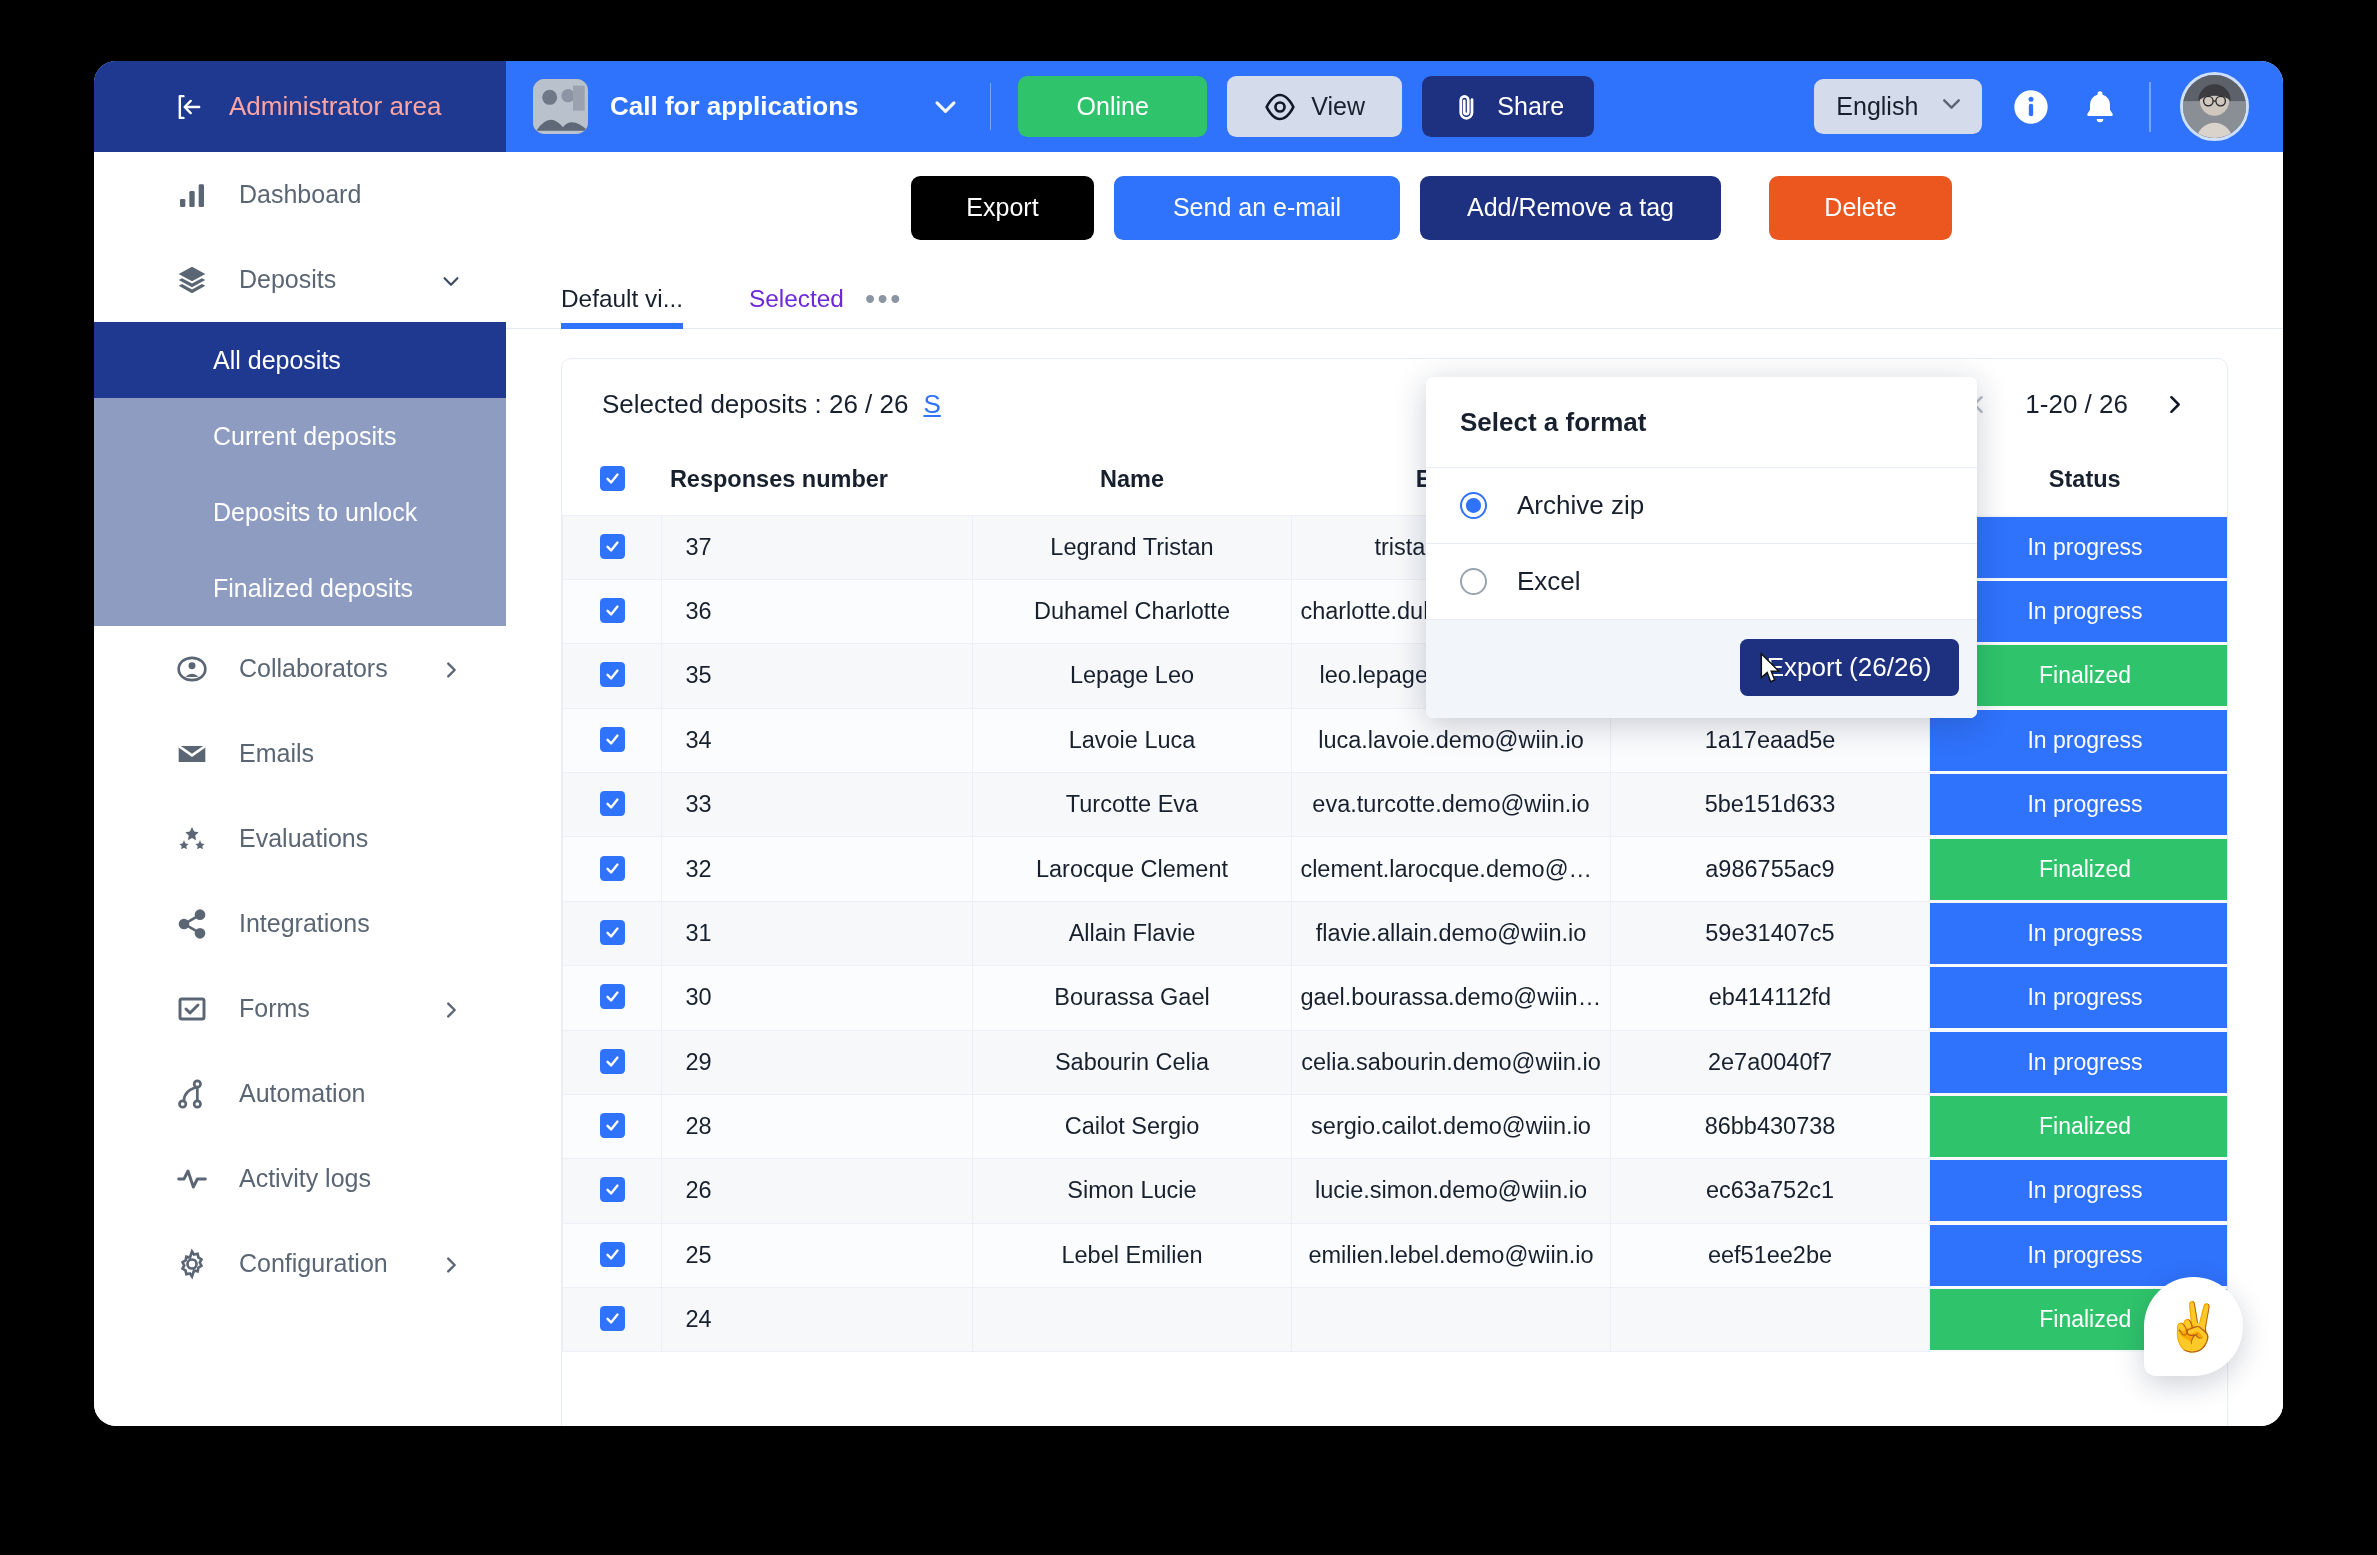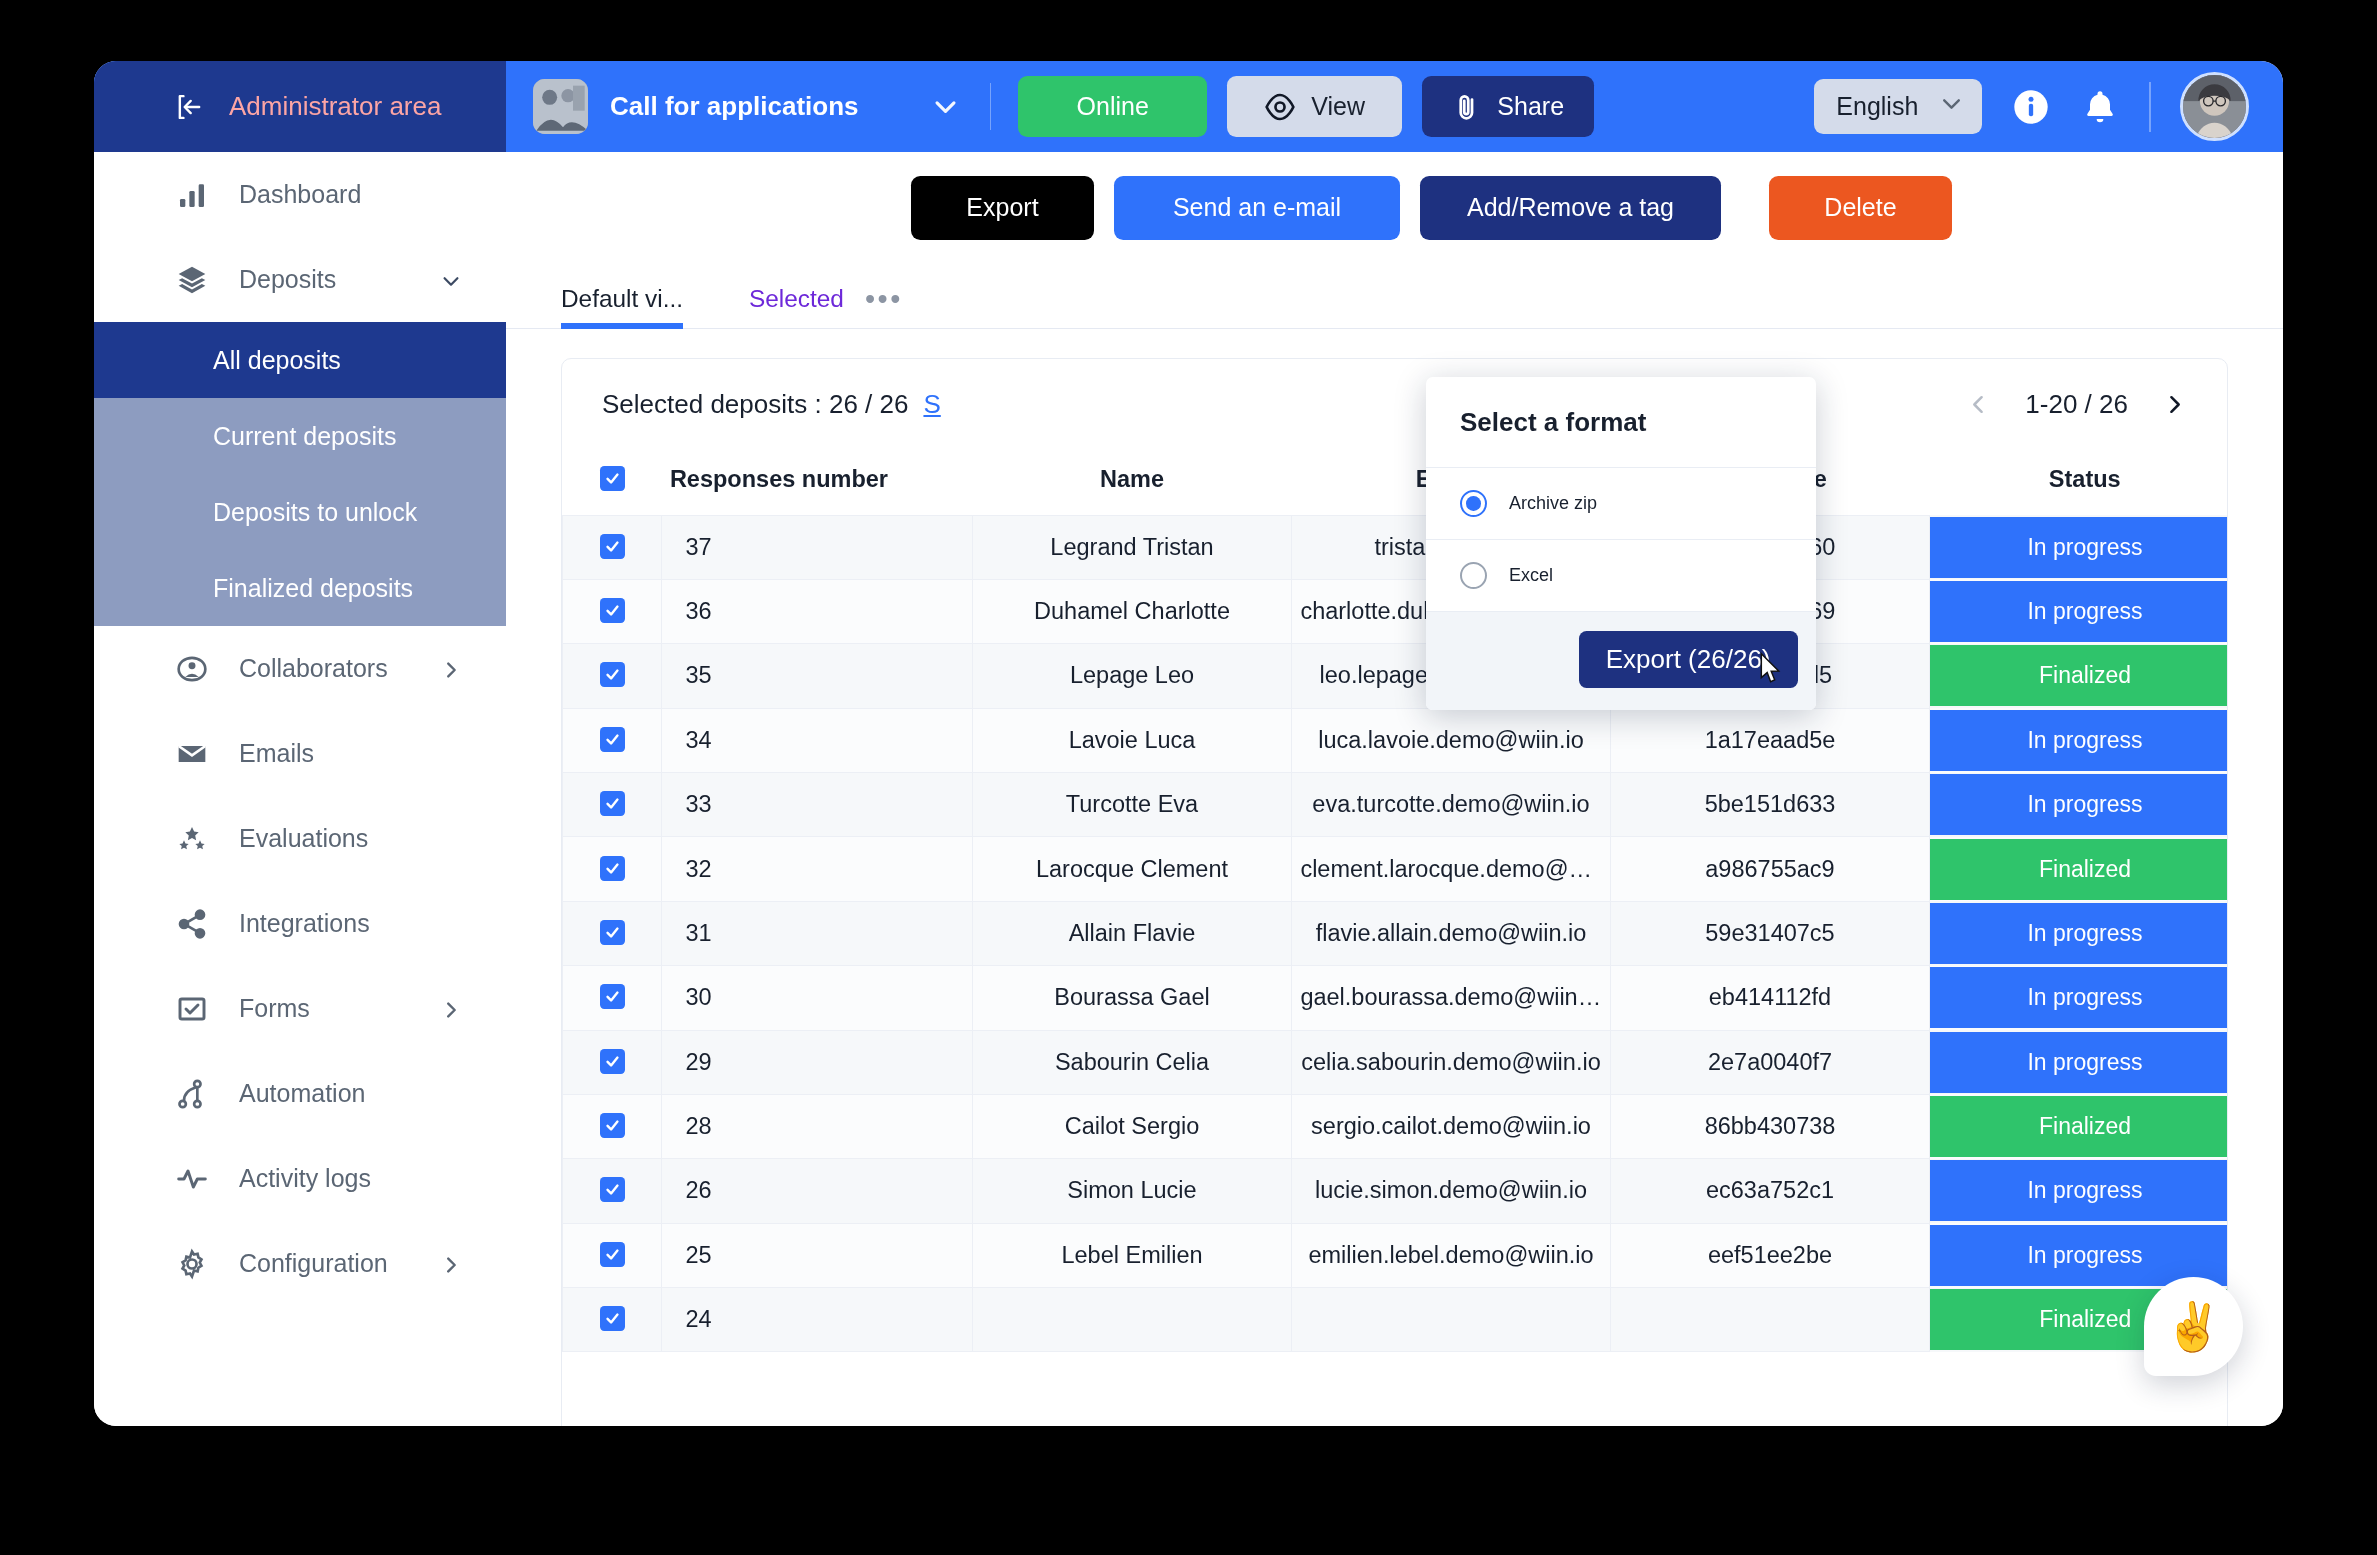--- a/index.html
+++ b/index.html
@@ -141,30 +141,30 @@
   td.c-stat { padding:0; border:0; }
   .badge {
     display:flex; align-items:center; justify-content:center;
     height:61px; margin:1.7px 0; color:#fff; font-size:23px;
   }
   .badge.progress { background:#2f72fb; }
   .badge.finalized { background:#2fc46b; }
 
   
   .dropdown {
-    position:absolute; left:920px; top:225px; width:390px;
+    position:absolute; left:920px; top:225px; width:551px;
     background:#fff; border-radius:6.7px; box-shadow:0 6.7px 32px rgba(20,30,60,.22);
     overflow:hidden; z-index:40;
   }
   .dd-title { font-size:26px; font-weight:bold; color:#18202e; padding:30px 34px 29px 34px; }
   .dd-opt { display:flex; align-items:center; gap:22px; padding:22px 34px; border-top:0.8px solid #e9edf4; cursor:pointer; }
   .radio { width:27px; height:27px; border-radius:50%; border:2.5px solid #9aa4b2; flex:none; position:relative; }
   .radio.on { border-color:#2f72fb; }
   .radio.on::after{ content:""; position:absolute; inset:4.2px; border-radius:50%; background:#2f72fb; }
-  .dd-opt-label { font-size:18px; color:#18202e; }
+  .dd-opt-label { font-size:26px; color:#18202e;margin-left:8px; }
   .dd-foot { background:#f2f5f9; border-top:0.8px solid #e9edf4; padding:18.5px 18.5px 22px 18.5px; display:flex; justify-content:flex-end; }
   .dd-export-btn {
     background:#1e3180; color:#fff; border:0; border-radius:7.6px;
     font-size:26px; font-family:inherit; height:57px; padding:0 27px; cursor:pointer;
   }
   .cursor { position:absolute; left:1250px; top:499px; width:32px; height:37px; z-index:60; pointer-events:none; }
 
   
   .chat-bubble {
     position:absolute; right:40px; bottom:50px; width:99px; height:99px;

